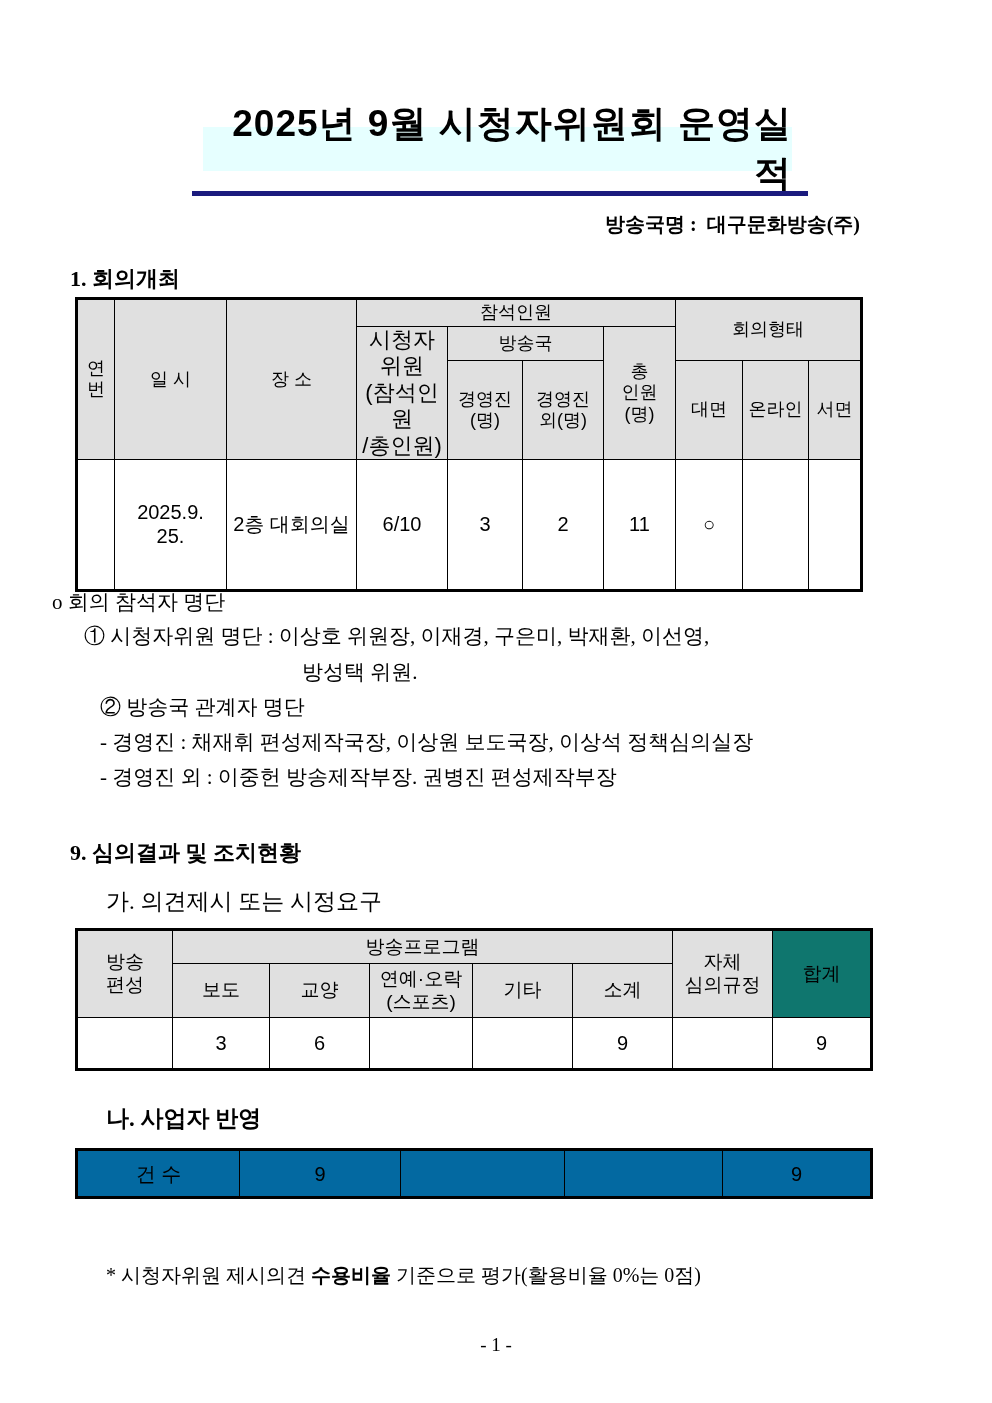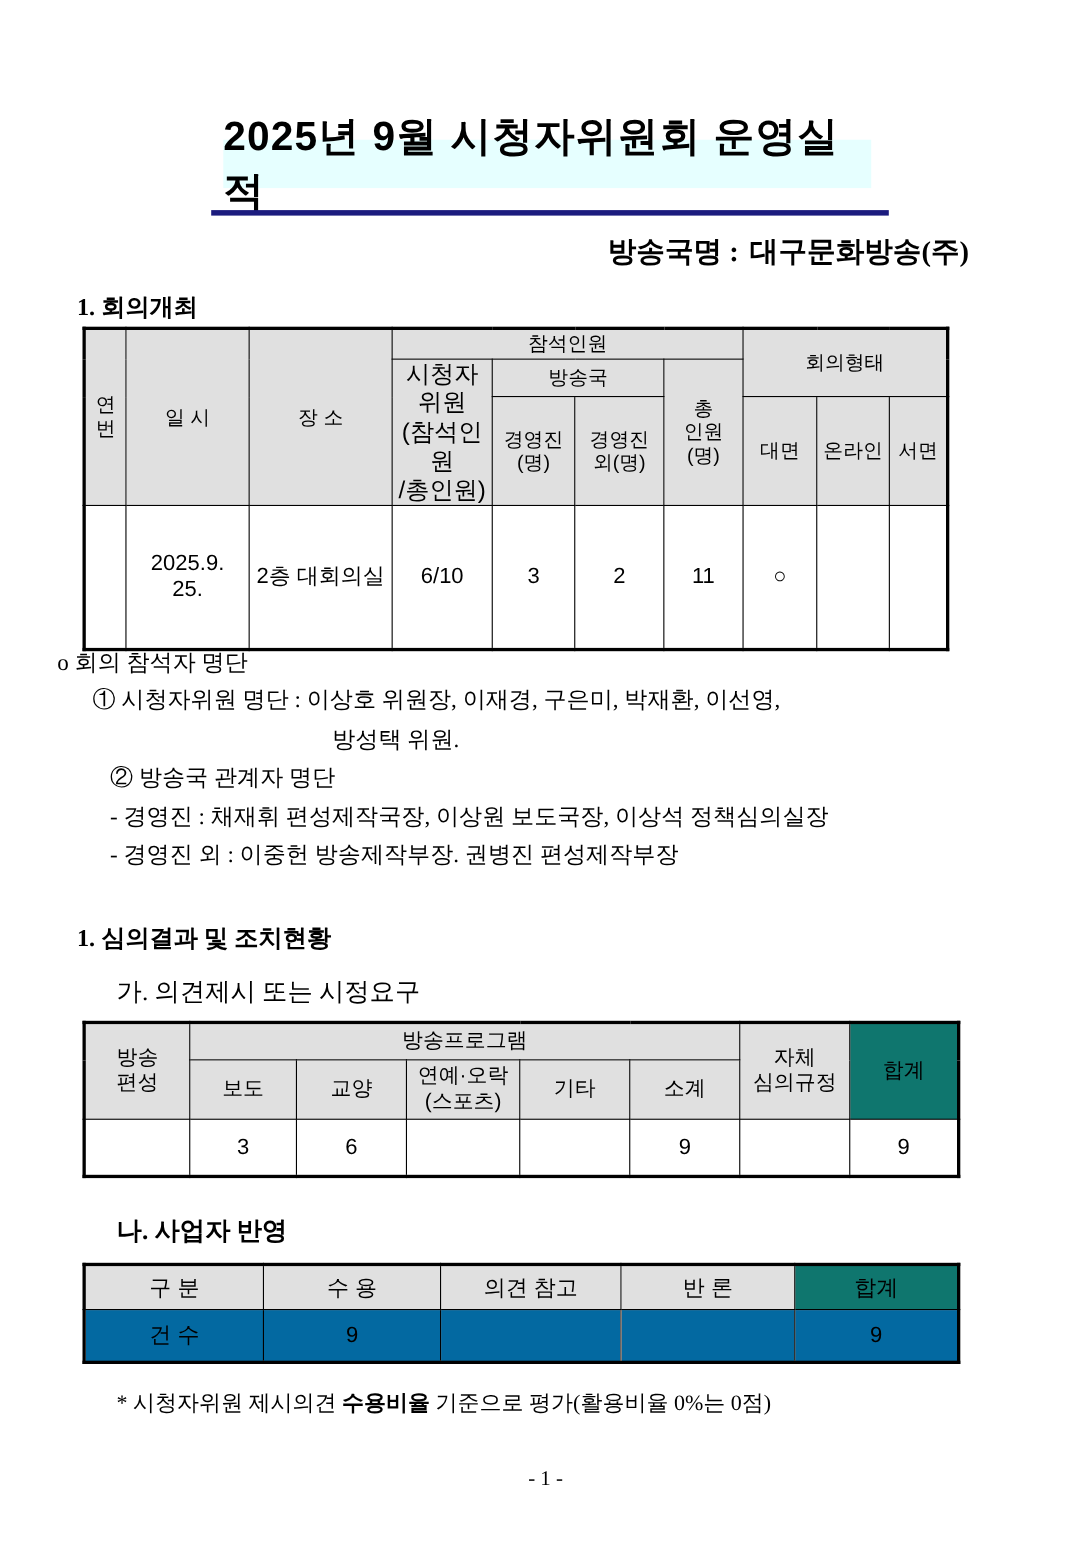--- a/index.html
+++ b/index.html
@@ -11,32 +11,32 @@
   }
   .abs { position:absolute; }
 
   
   .title-highlight {
     left:203px; top:127px; width:589px; height:44px;
     background:#e6ffff;
     display:flex; align-items:center; justify-content:center;
     font-size:37px; font-weight:bold; letter-spacing:1px;
     font-family:"Liberation Sans", sans-serif;
+    text-align:right;
   }
   .title-underline {
     left:192px; top:191px; width:616px; height:5px;
     background:#1b1b7e;
   }
 
   
   .station-line {
     left:0; top:211px; width:860px; text-align:right;
-    font-size:26px; font-weight:bold;
-    font-family:"Liberation Serif", serif;
-    margin-left:21px;
+    font-size:20px; font-weight:bold;
+    font-family:"Liberation Serif", serif;
   }
   .station-line .gap { display:inline-block; width:10px; }
 
   
   .sec-heading {
     font-size:22px; font-weight:bold;
     font-family:"Liberation Serif", serif;
   }
   .sub-heading {
     font-size:23px;
@@ -167,21 +167,21 @@
   <span>시청자위원 명단 : 이상호 위원장, 이재경, 구은미, 박재환, 이선영,</span>
 </div>
 <div class="abs body-line" style="left:302px; top:658px;">방성택 위원.</div>
 <div class="abs body-line" style="left:100px; top:693px;">
   <span>②</span>
   <span>방송국 관계자 명단</span>
 </div>
 <div class="abs body-line" style="left:100px; top:728px;">- 경영진 : 채재휘 편성제작국장, 이상원 보도국장, 이상석 정책심의실장</div>
 <div class="abs body-line" style="left:100px; top:763px;">- 경영진 외 : 이중헌 방송제작부장. 권병진 편성제작부장</div>
 
-<div class="abs sec-heading" style="left:70px; top:838px;">1. 심의결과 및 조치현황</div>
+<div class="abs sec-heading" style="left:70px; top:838px;">9. 심의결과 및 조치현황</div>
 <div class="abs sub-heading" style="left:86px; top:886px;">가. 의견제시 또는 시정요구</div>
 
 <table class="abs doc t2">
   <colgroup>
     <col style="width:96px">
       <col style="width:97px">
       <col style="width:100px">
     <col style="width:103px">
       <col style="width:100px">
       <col style="width:100px">
@@ -222,27 +222,20 @@
 
 <table class="abs doc t3">
   <colgroup>
     <col style="width:163px">
       <col style="width:161px">
       <col style="width:164px">
     <col style="width:158px">
       <col style="width:149px">
   </colgroup>
   <tbody>
-      <tr style="height:41px">
-    <td class="g">구  분</td>
-    <td class="g">수  용</td>
-    <td class="g">의견 참고</td>
-    <td class="g">반  론</td>
-    <td class="lav">합계</td>
-  </tr>
   <tr class="data" style="height:48px">
     <td>건  수</td>
     <td>9</td>
     <td></td>
     <td></td>
     <td>9</td>
   </tr>
 </tbody>
   </table>
 

